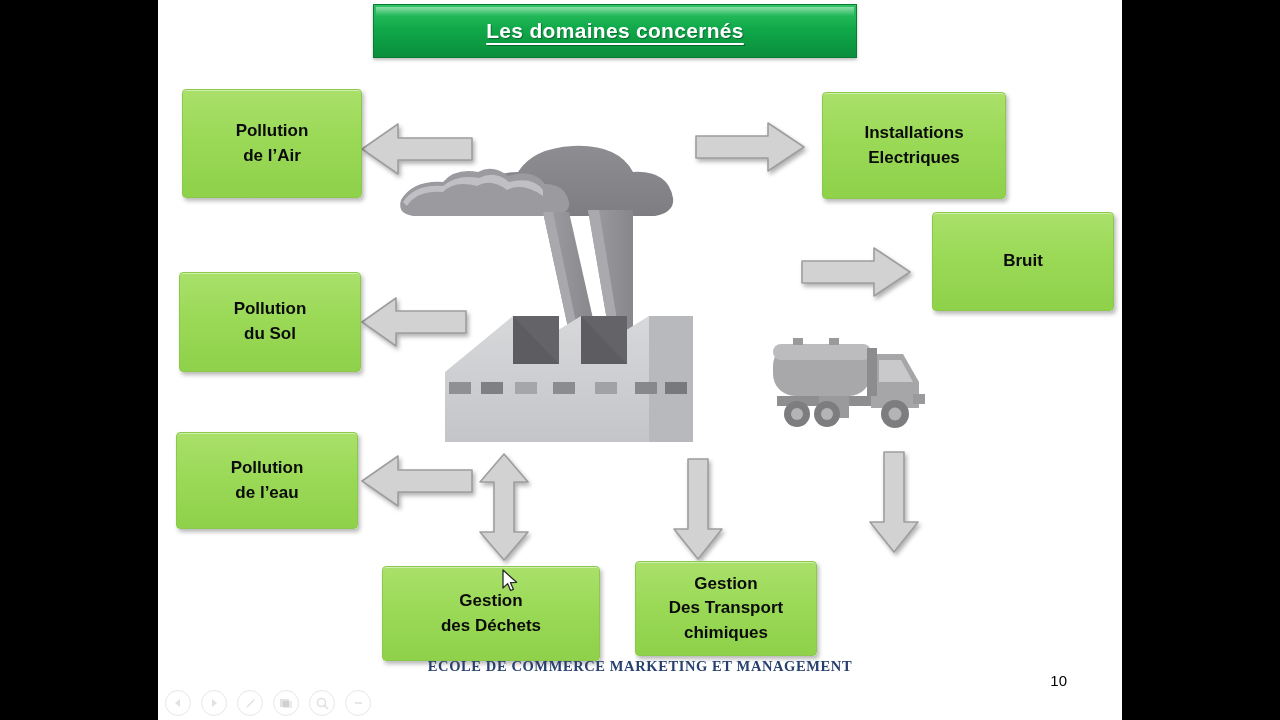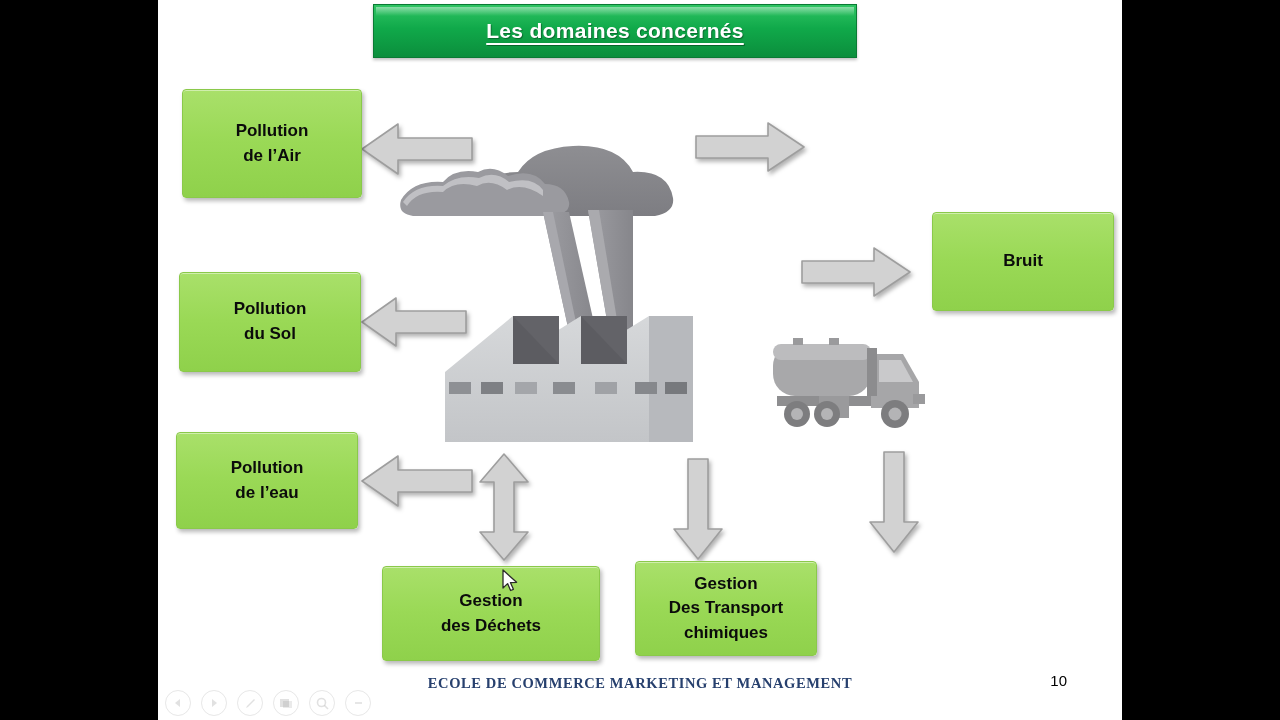--- a/index.html
+++ b/index.html
@@ -62,21 +62,21 @@
   .logo-wrap{
     position:absolute;left:0;top:655px;width:964px;text-align:center;
   }
   .logo-main{
     font-family:"Liberation Serif", serif;font-size:31px;font-weight:bold;
     color:#27406e;letter-spacing:1px;line-height:1;
   }
   .logo-main .two{color:#e2711d;}
   .logo-sub{
     font-family:"Liberation Serif", serif;font-size:14.5px;font-weight:bold;
-    color:#27406e;letter-spacing:.6px;margin-top:20px;
+    color:#27406e;letter-spacing:.6px;margin-top:3px;
   }
   .slide-number{
     position:absolute;right:55px;top:672px;
     font-size:15px;color:#000000;font-family:"Liberation Sans",sans-serif;
   }
 
   
   .ctrl-bar{position:absolute;left:7px;top:690px;display:flex;gap:10px;}
   .ctrl{
     width:24px;height:24px;border-radius:50%;
@@ -229,20 +229,26 @@
       </svg>
     </div>
 
     <div class="gbox" style="left:24px;top:89px;width:178px;height:107px;">
       <div>
         <span>Pollution</span>
         <span>de l’Air</span>
       </div>
     </div>
 
+    <div class="gbox" style="left:664px;top:92px;width:182px;height:105px;">
+      <div>
+        <span>Installations</span>
+        <span>Electriques</span>
+      </div>
+    </div>
 
     <div class="gbox" style="left:774px;top:212px;width:180px;height:97px;">
       <div>
         <span>Bruit</span>
       </div>
     </div>
 
     <div class="gbox" style="left:21px;top:272px;width:180px;height:98px;">
       <div>
         <span>Pollution</span>

